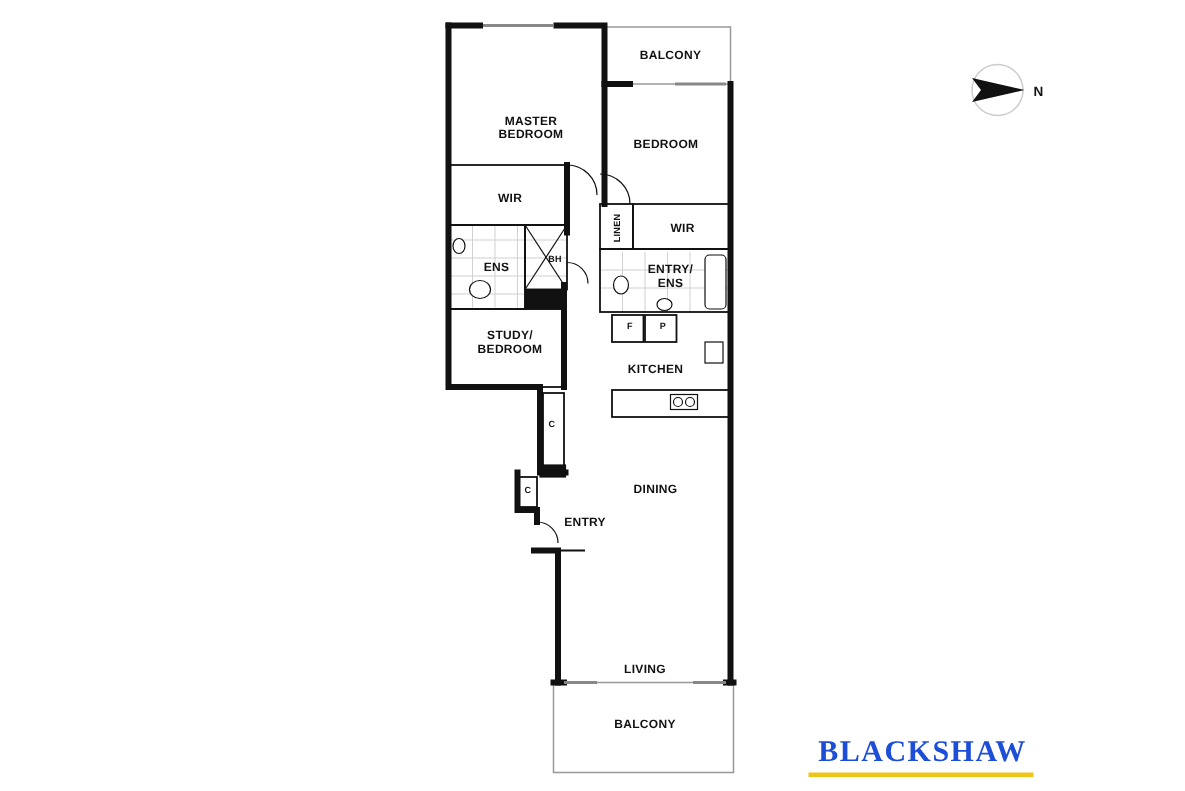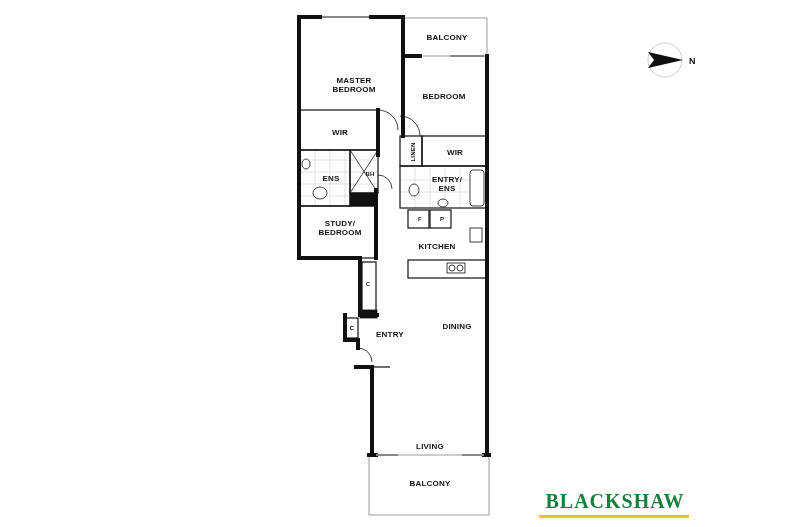--- a/index.html
+++ b/index.html
@@ -5,21 +5,21 @@
   html, body { margin:0; padding:0; background:#ffffff; }
   body { width:790px; height:527px; position:relative; overflow:hidden;
          font-family:"Liberation Sans", sans-serif; }
   #plan { position:absolute; left:0; top:0; width:790px; height:527px; }
   .lbl { position:absolute; font-family:"Liberation Sans", sans-serif; font-weight:bold;
          font-size:8px; color:#111; text-align:center; line-height:9px; letter-spacing:0.2px;
          white-space:pre-line; transform:translate(-50%,-50%); }
   .lbl.small { font-size:6px; line-height:7px; }
   #brand { position:absolute; left:539px; top:490px; width:152px; text-align:center; }
   #brand-name { font-family:"Liberation Serif", serif; font-weight:bold; font-size:20px;
-                color:#15803d; letter-spacing:1px; line-height:22px; }
+                color:#1d4ed8; letter-spacing:1px; line-height:22px; }
   #brand-line { height:3px; background:#f0c419; margin-top:3px; width:150px; }
   #compass-n { position:absolute; left:689px; top:56px; font-weight:bold; font-size:9px;
                color:#111; font-family:"Liberation Sans", sans-serif; }
 </style>
 </head>
 <body>
 
 <svg id="plan" viewBox="0 0 790 527" xmlns="http://www.w3.org/2000/svg">
 
   <g fill="none" stroke="#999" stroke-width="1">
@@ -126,22 +126,22 @@
     <div class="lbl small" style="left: 370px; top: 174px;">BH</div>
     <div class="lbl" style="left: 447px; top: 184px;">ENTRY/
 ENS</div>
     <div class="lbl small" style="left: 420px; top: 219px;">F</div>
     <div class="lbl small" style="left: 442px; top: 219px;">P</div>
     <div class="lbl" style="left: 340px; top: 228px;">STUDY/
 BEDROOM</div>
     <div class="lbl" style="left: 437px; top: 246px;">KITCHEN</div>
     <div class="lbl small" style="left: 368px; top: 284px;">C</div>
     <div class="lbl small" style="left: 352px; top: 328px;">C</div>
-    <div class="lbl" style="left: 457px; top: 326px;">DINING</div>
-    <div class="lbl" style="left: 390px; top: 334px;">ENTRY</div>
+    <div class="lbl" style="left: 437px; top: 326px;">DINING</div>
+    <div class="lbl" style="left: 390px; top: 348px;">ENTRY</div>
     <div class="lbl" style="left: 430px; top: 411px; margin-top: 35px;">LIVING</div>
     <div class="lbl" style="left: 430px; top: 483px;">BALCONY</div>
   </div>
 <div id="compass-n">N</div>
 
 <div id="brand">
   <div id="brand-name">BLACKSHAW</div>
   <div id="brand-line"></div>
 </div>
 

